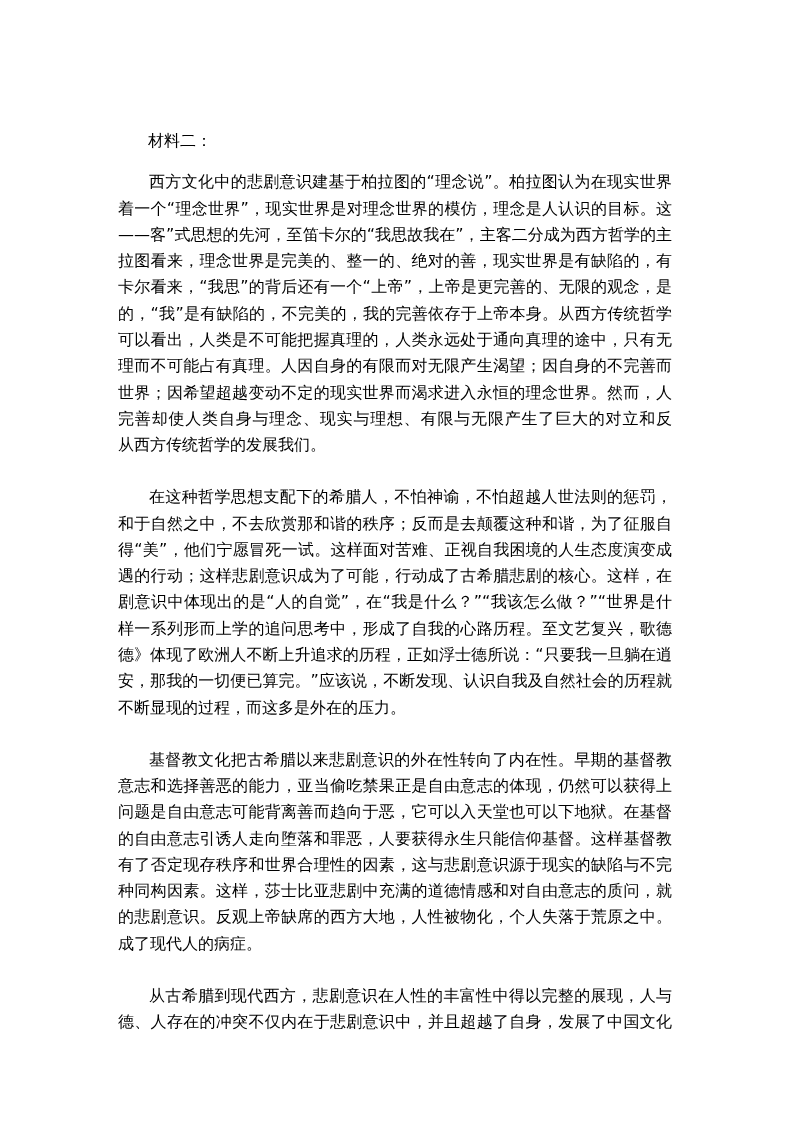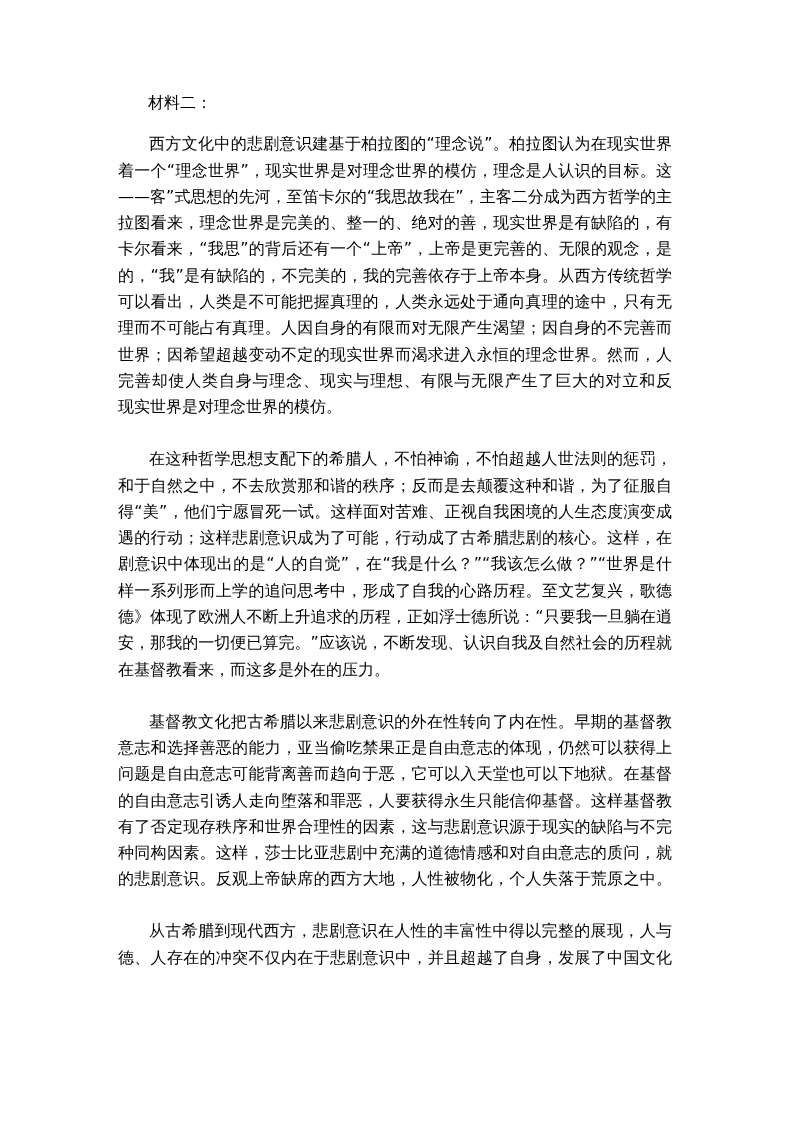--- a/index.html
+++ b/index.html
@@ -20,20 +20,21 @@
       left: 118px;
       top: 90px;
       width: 554px;
       font-size: 16px;
       line-height: 26.3px;
     }
     .heading {
       height: 26.3px;
       padding-left: 30px;
       white-space: nowrap;
+      margin-top: 38px;
     }
     .para { margin-top: 25.7px; }
     .para.first { margin-top: 15px; }
     .line {
       height: 26.3px;
       white-space: nowrap;
       overflow: visible;
     }
     .line.j {
       text-align: justify;
@@ -54,43 +55,44 @@
     <div class="line j indent">西方文化中的悲剧意识建基于柏拉图的“理念说”。柏拉图认为在现实世界之外还存在</div>
     <div class="line j">着一个“理念世界”，现实世界是对理念世界的模仿，理念是人认识的目标。这开启了“主</div>
     <div class="line j">——客”式思想的先河，至笛卡尔的“我思故我在”，主客二分成为西方哲学的主导。在柏</div>
     <div class="line j">拉图看来，理念世界是完美的、整一的、绝对的善，现实世界是有缺陷的，有限的；在笛</div>
     <div class="line j">卡尔看来，“我思”的背后还有一个“上帝”，上帝是更完善的、无限的观念，是不可怀疑</div>
     <div class="line j">的，“我”是有缺陷的，不完美的，我的完善依存于上帝本身。从西方传统哲学的发展我们</div>
     <div class="line j">可以看出，人类是不可能把握真理的，人类永远处于通向真理的途中，只有无限的接近真</div>
     <div class="line j">理而不可能占有真理。人因自身的有限而对无限产生渴望；因自身的不完善而向往完善的</div>
     <div class="line j">世界；因希望超越变动不定的现实世界而渴求进入永恒的理念世界。然而，人类自身的不</div>
     <div class="line j">完善却使人类自身与理念、现实与理想、有限与无限产生了巨大的对立和反差。悲剧意识</div>
-    <div class="line">现实世界是对理念世界的模仿。</div>
+    <div class="line">从西方传统哲学的发展我们。</div>
   </div>
 
   <div class="para">
     <div class="line j indent">在这种哲学思想支配下的希腊人，不怕神谕，不怕超越人世法则的惩罚，不把自己融</div>
     <div class="line j">和于自然之中，不去欣赏那和谐的秩序；反而是去颠覆这种和谐，为了征服自然，为了获</div>
     <div class="line j">得“美”，他们宁愿冒死一试。这样面对苦难、正视自我困境的人生态度演变成为了改变境</div>
     <div class="line j">遇的行动；这样悲剧意识成为了可能，行动成了古希腊悲剧的核心。这样，在古希腊的悲</div>
     <div class="line j">剧意识中体现出的是“人的自觉”，在“我是什么？”“我该怎么做？”“世界是什么？”这</div>
     <div class="line j">样一系列形而上学的追问思考中，形成了自我的心路历程。至文艺复兴，歌德的《浮士</div>
     <div class="line j">德》体现了欧洲人不断上升追求的历程，正如浮士德所说：“只要我一旦躺在逍遥榻上偷</div>
     <div class="line j">安，那我的一切便已算完。”应该说，不断发现、认识自我及自然社会的历程就是悲剧意识</div>
-    <div class="line">在基督教看来，而这多是外在的压力。</div>
+    <div class="line">不断显现的过程，而这多是外在的压力。</div>
   </div>
 
   <div class="para">
     <div class="line j indent">基督教文化把古希腊以来悲剧意识的外在性转向了内在性。早期的基督教是认可自由</div>
     <div class="line j">意志和选择善恶的能力，亚当偷吃禁果正是自由意志的体现，仍然可以获得上帝的救赎。</div>
     <div class="line j">问题是自由意志可能背离善而趋向于恶，它可以入天堂也可以下地狱。在基督教看来，人</div>
     <div class="line j">的自由意志引诱人走向堕落和罪恶，人要获得永生只能信仰基督。这样基督教就内在地具</div>
     <div class="line j">有了否定现存秩序和世界合理性的因素，这与悲剧意识源于现实的缺陷与不完善就具有某</div>
     <div class="line j">种同构因素。这样，莎士比亚悲剧中充满的道德情感和对自由意志的质问，就内蕴了道德</div>
     <div class="line j">的悲剧意识。反观上帝缺席的西方大地，人性被物化，个人失落于荒原之中。焦虑与恐惧</div>
+    <div class="line">成了现代人的病症。</div>
   </div>
 
   <div class="para">
     <div class="line j indent">从古希腊到现代西方，悲剧意识在人性的丰富性中得以完整的展现，人与神、人与道</div>
     <div class="line j">德、人存在的冲突不仅内在于悲剧意识中，并且超越了自身，发展了中国文化所缺乏的悲</div>
   </div>
 
 </div>
 
 </body></html>

